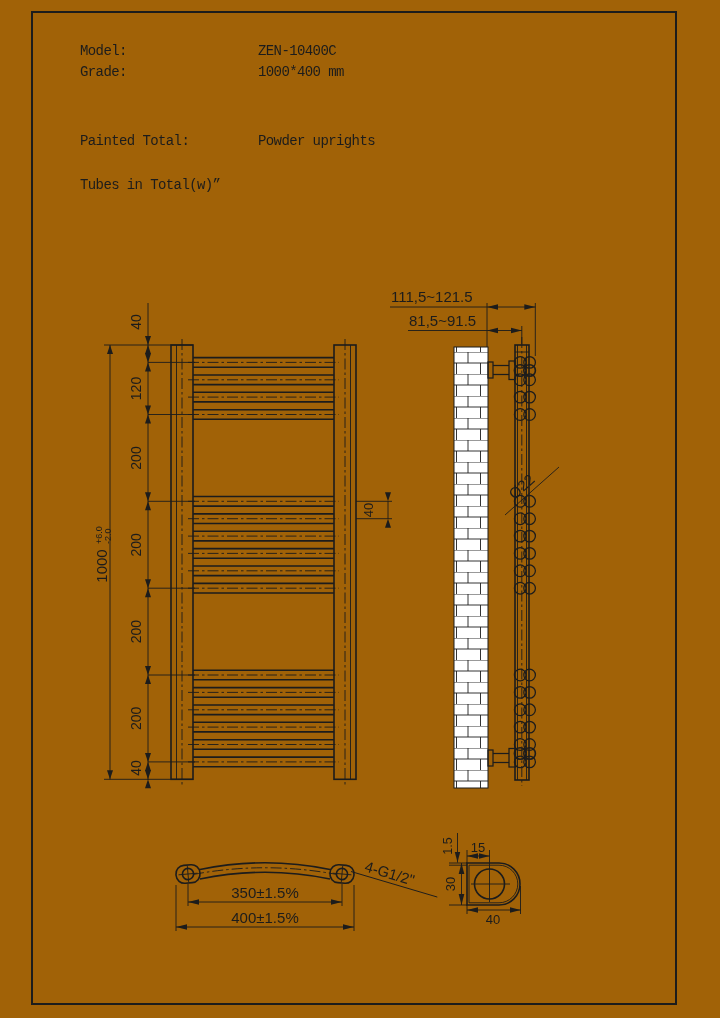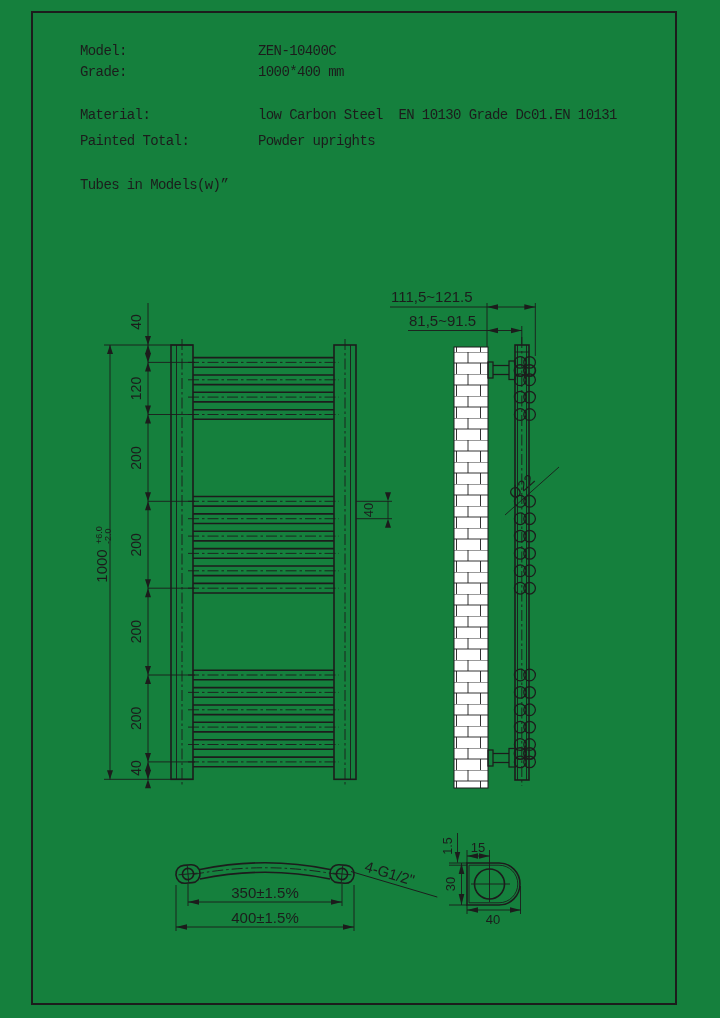--- a/index.html
+++ b/index.html
@@ -1,16 +1,16 @@
 <!DOCTYPE html>
 <html><head>
 <meta charset="utf-8">
 <style>
   html,body{margin:0;padding:0;background:#ffffff;}
-  .page{position:relative;width:720px;height:1018px;background:#15803d;overflow:hidden;
+  .page{position:relative;width:720px;height:1018px;background:#a16207;overflow:hidden;
         font-family:"Liberation Sans",sans-serif;color:#1c1c1c;}
   .frame{position:absolute;left:31px;top:11px;width:646px;height:994px;
          border:2.4px solid #1c1c1c;box-sizing:border-box;}
   .spec{position:absolute;left:0;top:0;width:720px;height:240px;
         font-family:"Liberation Mono","DejaVu Sans Mono",monospace;
         font-size:14px;letter-spacing:-0.6px;line-height:20px;}
   .spec .row{position:absolute;left:80px;white-space:pre;}
   .spec .lbl{display:inline-block;width:178px;white-space:pre;}
   .spec .val{white-space:pre;}
   svg{position:absolute;left:0;top:0;}
@@ -28,23 +28,22 @@
 </style>
 </head>
 <body>
 
 <div class="page">
   <div class="frame"></div>
 
   <div class="spec">
     <div class="row" style="top:41px"><span class="lbl">Model:</span><span class="val">ZEN-10400C</span></div>
     <div class="row" style="top:62px"><span class="lbl">Grade:</span><span class="val">1000*400 mm</span></div>
-    <div class="row" style="top:105px"><span class="lbl">Material:</span><span class="val">low Carbon Steel  EN 10130 Grade Dc01.EN 10131</span></div>
     <div class="row" style="top:131px"><span class="lbl">Painted Total:</span><span class="val">Powder uprights</span></div>
-    <div class="row" style="top:175px"><span class="val">Tubes in Models(w)”</span></div>
+    <div class="row" style="top:175px"><span class="val">Tubes in Total(w)”</span></div>
   </div>
 
   <svg width="720" height="1018" viewBox="0 0 720 1018">
     <defs>
       <marker id="ar" markerWidth="12" markerHeight="9" refX="11" refY="4" orient="auto-start-reverse" markerUnits="userSpaceOnUse">
         <path d="M11 4 L0 1.2 L0 6.8 Z" fill="#1c1c1c"></path>
       </marker>
       <path id="tk" d="M0 0 L3 9 L-3 9 Z" fill="#1c1c1c"></path>
       <pattern id="brick" width="24" height="22" patternUnits="userSpaceOnUse">
         <rect width="24" height="22" fill="#ffffff"></rect>

